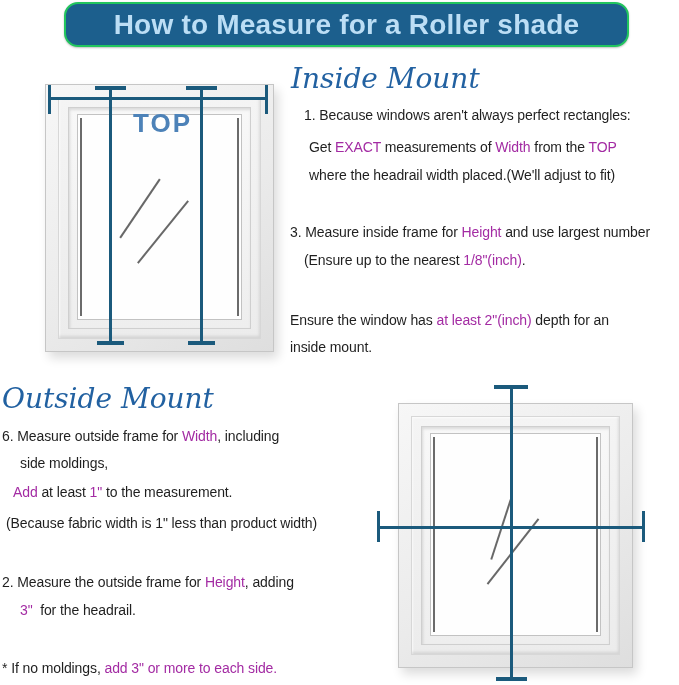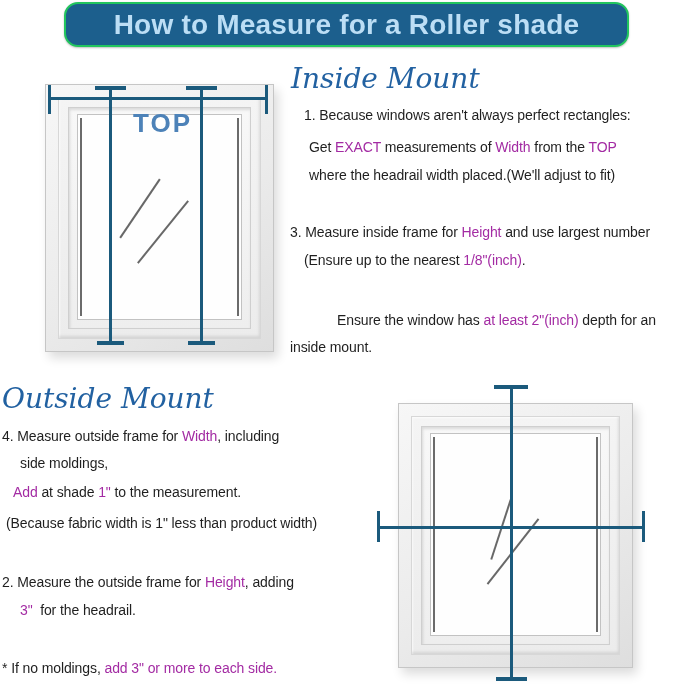--- a/index.html
+++ b/index.html
@@ -97,21 +97,21 @@
   .rw-h  { left:378px; top:526px; width:266px; height:3px; }
   .rw-tl { left:377px; top:511px; width:3px;  height:31px; }
   .rw-tr { left:642px; top:511px; width:3px;  height:31px; }
 
   
   .p-i1l1 { left:304px; top:105px; }
   .p-i1l2 { left:309px; top:137px; }
   .p-i1l3 { left:309px; top:165px; }
   .p-i2l1 { left:290px; top:222px; }
   .p-i2l2 { left:304px; top:250px; }
-  .p-in1  { left:290px; top:310px;margin-left:47px; }
+  .p-in1  { left:290px; top:310px; }
   .p-in2  { left:290px; top:337px; }
   
   .p-o1l1 { left:2px;  top:426px; }
   .p-o1l2 { left:20px; top:453px; }
   .p-o1l3 { left:13px; top:482px; }
   .p-o1l4 { left:6px;  top:513px; }
   .p-o2l1 { left:2px;  top:572px; }
   .p-o2l2 { left:20px; top:600px; }
   .p-on   { left:2px;  top:658px; }
 </style>
@@ -150,23 +150,23 @@
   <div class="mount-heading h-inside">Inside Mount</div>
   <div class="t-line p-i1l1"><span class="seg">1. Because windows aren't always perfect rectangles:</span></div>
   <div class="t-line p-i1l2"><span class="seg">Get </span><span class="seg accent">EXACT</span><span class="seg"> measurements of </span><span class="seg accent">Width</span><span class="seg"> from the </span><span class="seg accent">TOP</span></div>
   <div class="t-line p-i1l3"><span class="seg">where the headrail width placed.(We'll adjust to fit)</span></div>
   <div class="t-line p-i2l1"><span class="seg">3. Measure inside frame for </span><span class="seg accent">Height</span><span class="seg"> and use largest number</span></div>
   <div class="t-line p-i2l2"><span class="seg">(Ensure up to the nearest </span><span class="seg accent">1/8"(inch)</span><span class="seg">.</span></div>
   <div class="t-line p-in1"><span class="seg">Ensure the window has </span><span class="seg accent">at least 2"(inch)</span><span class="seg"> depth for an</span></div>
   <div class="t-line p-in2"><span class="seg">inside mount.</span></div>
 
   <div class="mount-heading h-outside">Outside Mount</div>
-  <div class="t-line p-o1l1"><span class="seg">4. Measure outside frame for </span><span class="seg accent">Width</span><span class="seg">, including</span></div>
+  <div class="t-line p-o1l1"><span class="seg">6. Measure outside frame for </span><span class="seg accent">Width</span><span class="seg">, including</span></div>
   <div class="t-line p-o1l2"><span class="seg">side moldings,</span></div>
-  <div class="t-line p-o1l3"><span class="seg accent">Add</span><span class="seg"> at shade </span><span class="seg accent">1"</span><span class="seg"> to the measurement.</span></div>
+  <div class="t-line p-o1l3"><span class="seg accent">Add</span><span class="seg"> at least </span><span class="seg accent">1"</span><span class="seg"> to the measurement.</span></div>
   <div class="t-line p-o1l4"><span class="seg">(Because fabric width is 1" less than product width)</span></div>
   <div class="t-line p-o2l1"><span class="seg">2. Measure the outside frame for </span><span class="seg accent">Height</span><span class="seg">, adding</span></div>
   <div class="t-line p-o2l2"><span class="seg accent">3"</span><span class="seg">  for the headrail.</span></div>
   <div class="t-line p-on"><span class="seg">* If no moldings, </span><span class="seg accent">add 3" or more to each side.</span></div>
 
   <div class="window win-right">
     <div class="w-step"></div>
     <div class="w-inner"></div>
     <div class="w-glass">
       <div class="sash left"></div>

